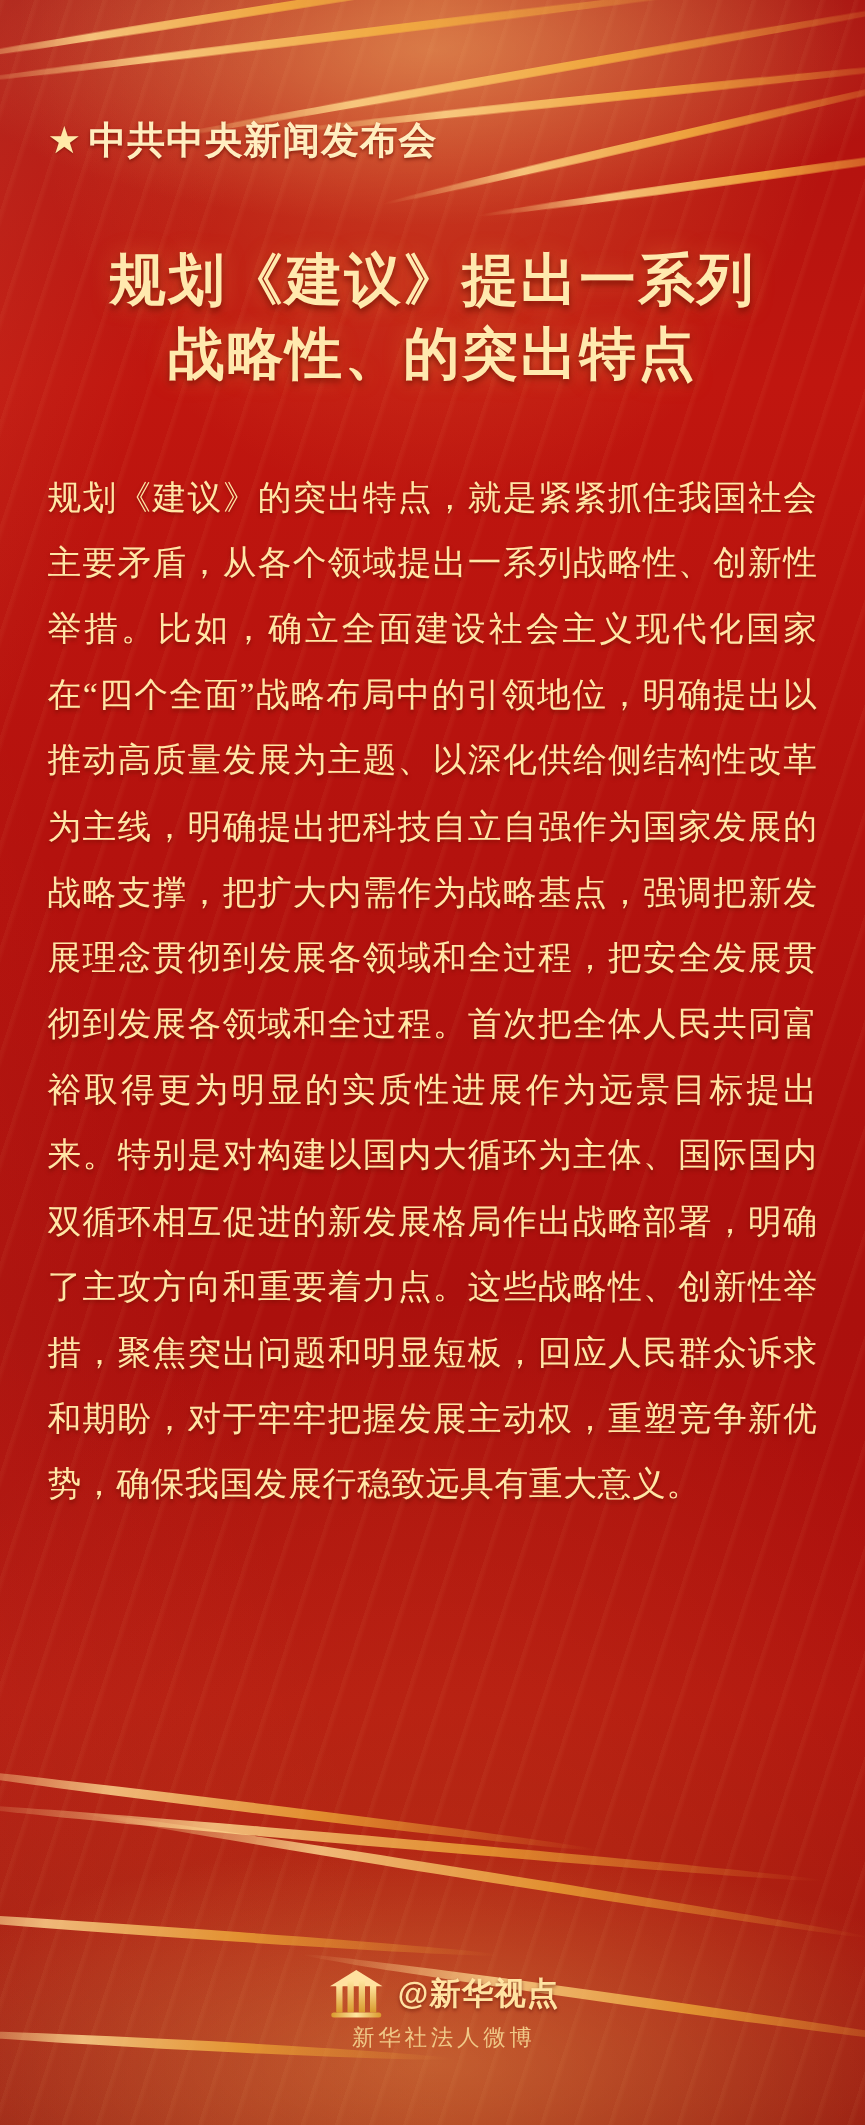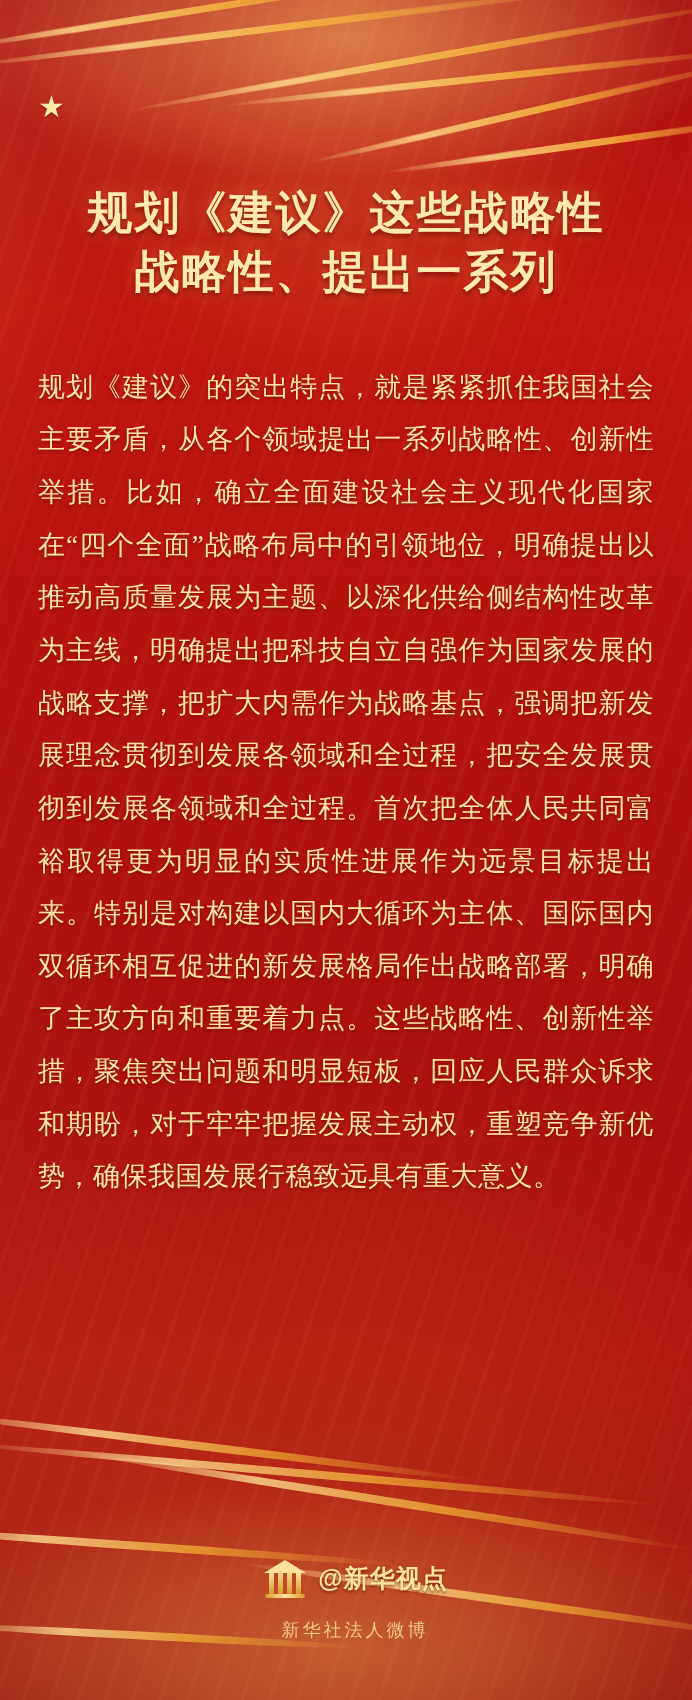--- a/index.html
+++ b/index.html
@@ -142,21 +142,21 @@
   }
   
   .footer {
     position: absolute;
     left: 18px; right: 0;
     bottom: 58px;
     z-index: 4;
     display: flex;
     flex-direction: column;
     align-items: center;
-    gap: 20px;
+    gap: 4px;
     pointer-events: none;
   }
   .footer-row {
     display: flex;
     align-items: center;
     gap: 10px;
   }
   .logo-mark {
     width: 46px; height: 40px;
     position: relative;
@@ -217,25 +217,26 @@
     <div class="band rb3"></div>
     <div class="band rb4"></div>
     <div class="band rb5"></div>
     <div class="band rb6"></div>
   </div>
 
   <div class="content">
 
     <div class="kicker">
       <span class="star">★</span>
+      <span class="kicker-text">中共中央新闻发布会</span>
     </div>
 
     <h1 class="headline">
-      <span class="line">规划《建议》这些战略性</span>
-      <span class="line">战略性、提出一系列</span>
+      <span class="line">规划《建议》提出一系列</span>
+      <span class="line">战略性、的突出特点</span>
     </h1>
 
     <p class="body-copy">规划《建议》的突出特点，就是紧紧抓住我国社会主要矛盾，从各个领域提出一系列战略性、创新性举措。比如，确立全面建设社会主义现代化国家在“四个全面”战略布局中的引领地位，明确提出以推动高质量发展为主题、以深化供给侧结构性改革为主线，明确提出把科技自立自强作为国家发展的战略支撑，把扩大内需作为战略基点，强调把新发展理念贯彻到发展各领域和全过程，把安全发展贯彻到发展各领域和全过程。首次把全体人民共同富裕取得更为明显的实质性进展作为远景目标提出来。特别是对构建以国内大循环为主体、国际国内双循环相互促进的新发展格局作出战略部署，明确了主攻方向和重要着力点。这些战略性、创新性举措，聚焦突出问题和明显短板，回应人民群众诉求和期盼，对于牢牢把握发展主动权，重塑竞争新优势，确保我国发展行稳致远具有重大意义。</p>
 
   </div>
 
   <div class="glow-bottom"></div>
   <div class="ribbon-bottom">
     <div class="band bb1"></div>
     <div class="band bb2"></div>

